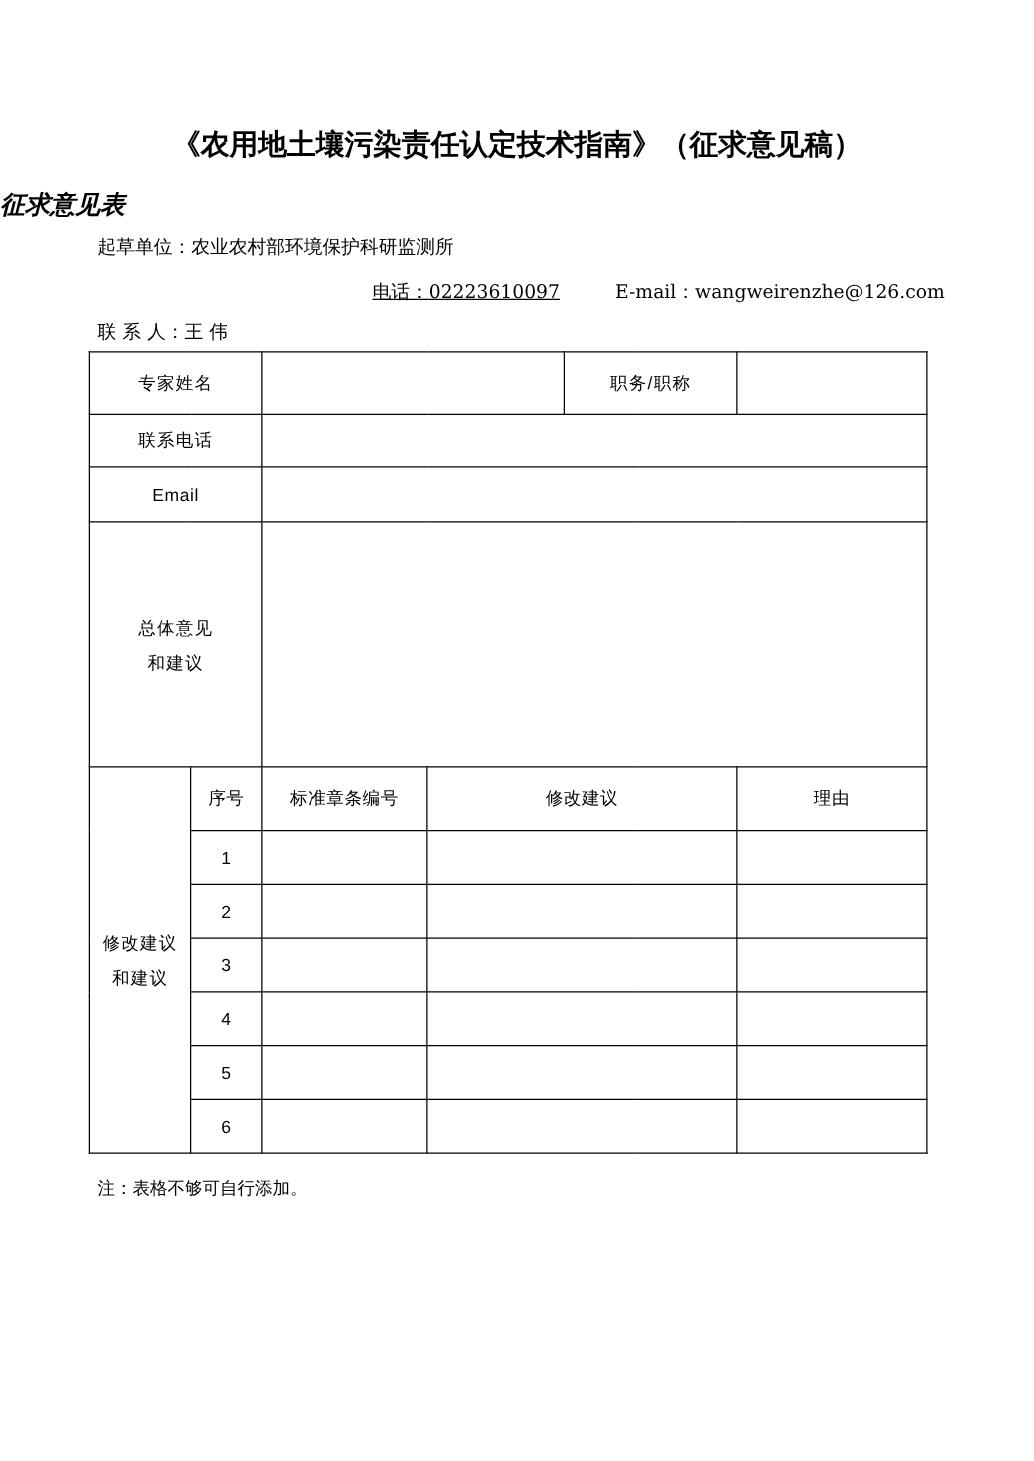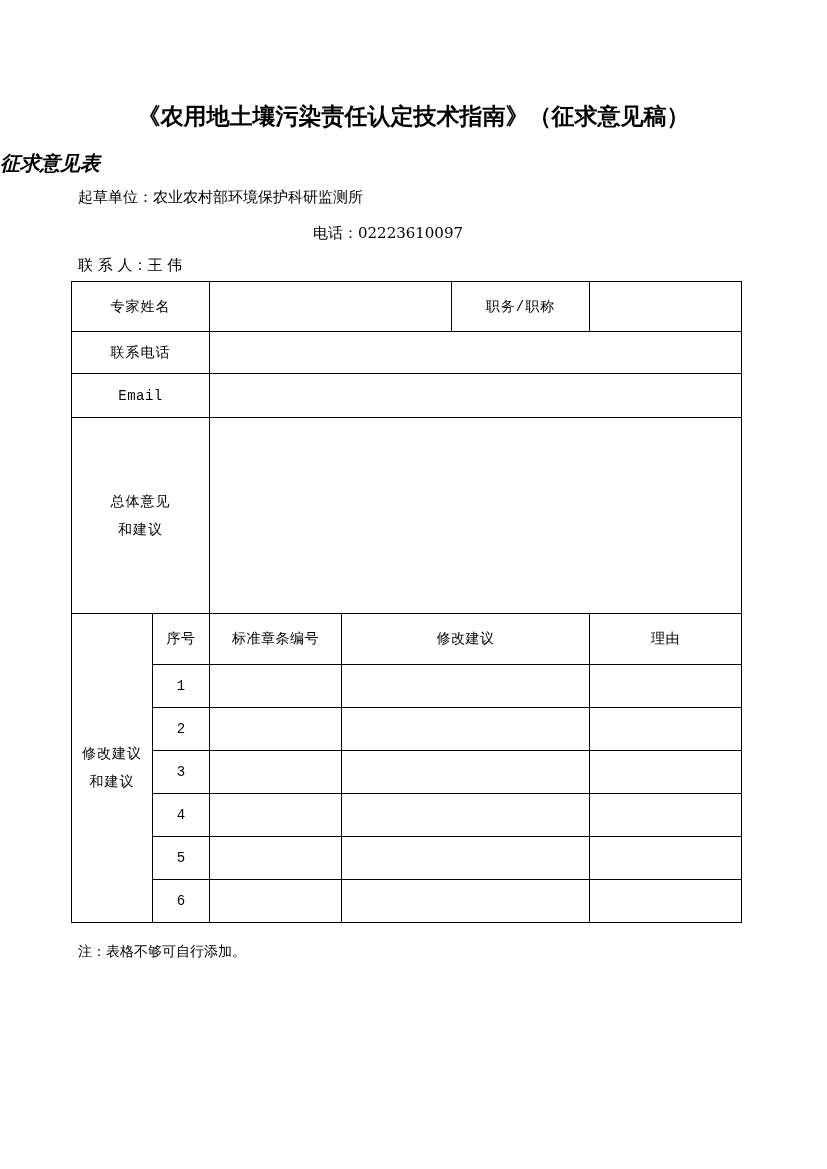--- a/index.html
+++ b/index.html
@@ -59,42 +59,42 @@
     position: absolute;
     font-family: "DejaVu Serif", serif;
     font-size: 15px;
     line-height: 22px;
     white-space: nowrap;
     text-align: right;
   }
   .meta-line-1 { left: 78px; top: 186px; }
   .meta-line-1b { left: 460px; top: 186px; }
   .meta-line-2 { left: 78px; top: 222px; margin-top: 32px; }
-  .meta-line-2b { left: 313px; top: 222px; }
+  .meta-line-2b { left: 298px; top: 222px; text-decoration: underline; }
   .meta-line-2c { left: 492px; top: 222px; }
 
   .meta-sans {
     font-family: "DejaVu Sans", sans-serif;
   }
 
   
   .form-table {
     position: absolute;
     left: 71px;
     top: 281px;
     width: 670px;
     border-collapse: collapse;
     table-layout: fixed;
   }
   .form-table td {
     border: 1px solid #000000;
     padding: 0;
     vertical-align: middle;
     text-align: center;
-    font-family: Liberation Mono, monospace;
+    font-family: Liberation Sans, sans-serif;
     font-size: 14px;
   }
 
   .lbl {
     font-family: "DejaVu Sans", sans-serif;
     font-size: 14.5px;
     letter-spacing: 1px;
   }
   .lbl-mono {
     font-family: "DejaVu Sans Mono", monospace;
@@ -143,20 +143,21 @@
   <div class="doc-title">《农用地土壤污染责任认定技术指南》（征求意见稿）</div>
   <div class="doc-subtitle">征求意见表</div>
 
   <div class="meta-line meta-line-1"><span>起草单位：</span><span class="meta-sans">农业农村部环境保护科研监测所</span></div>
 
 
   <div class="meta-line meta-line-2"><span>联 系 人：</span><span class="meta-sans">王 伟</span></div>
 
   <div class="meta-line meta-line-2b"><span>电话：</span><span>02223610097</span></div>
 
+  <div class="meta-line meta-line-2c"><span>E-mail：</span><span>wangweirenzhe@126.com</span></div>
 
   <table class="form-table">
     <colgroup>
       <col style="width:81px">
       <col style="width:57px">
       <col style="width:132px">
       <col style="width:110px">
       <col style="width:58px">
       <col style="width:80px">
       <col style="width:152px">

